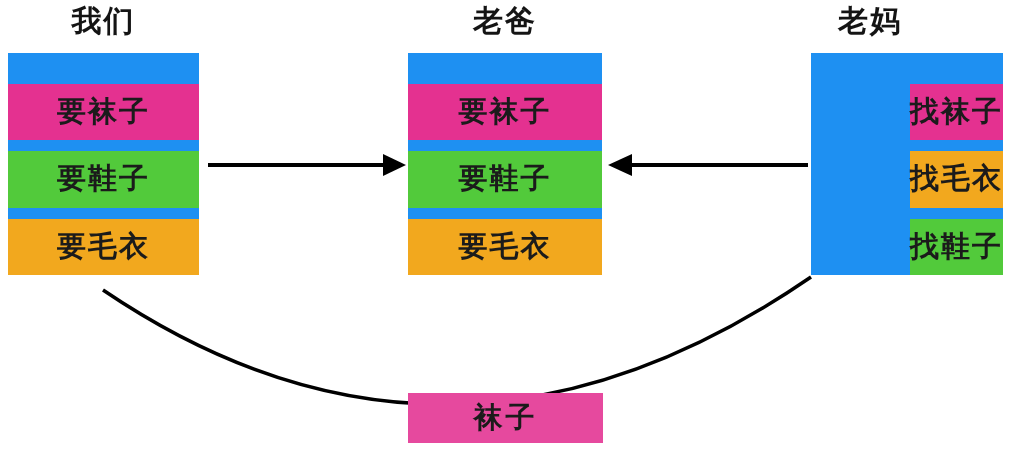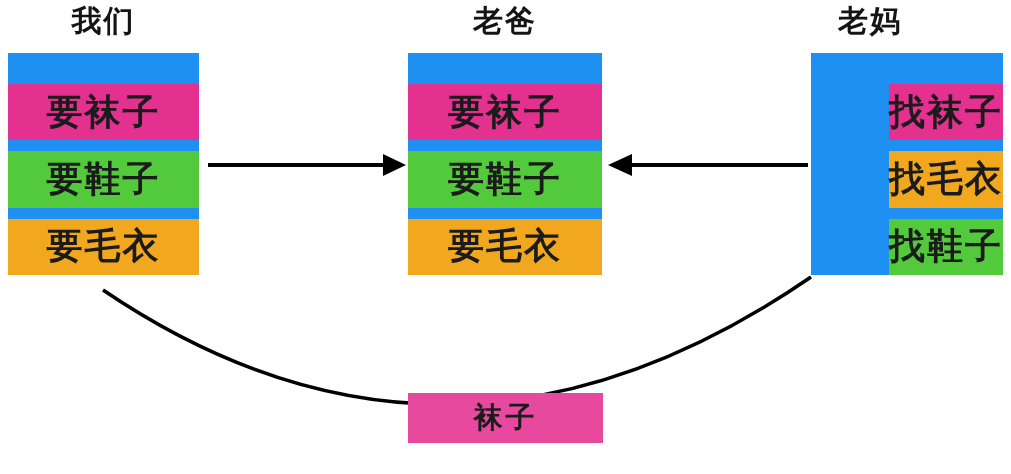--- a/index.html
+++ b/index.html
@@ -34,21 +34,21 @@
     box-sizing: border-box;
     padding-top: 31px;
     display: flex;
     flex-direction: column;
   }
   .bar {
     height: 64px;
     display: flex;
     align-items: center;
     justify-content: center;
-    font-size: 36px;
+    font-size: 29px;
     font-weight: 700;
     color: #1b1b1b;
     letter-spacing: 2px;
   }
   .bar + .bar { margin-top: 11px; font-family: Liberation Serif, serif; }
   .bar.pink   { background: var(--pink, #e43190); }
   .bar.green  { background: var(--green, #52ca3b); }
   .bar.orange { background: var(--orange, #f2a81e); }
   .col-we  { left: 8px;   width: 191px; }
   .col-dad { left: 408px; width: 194px; }

